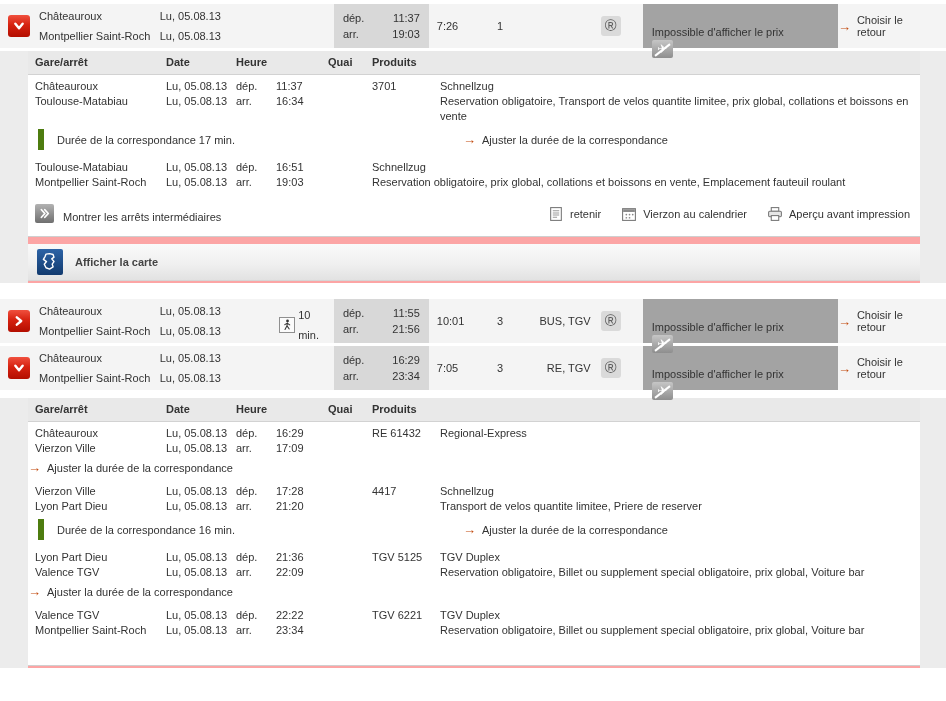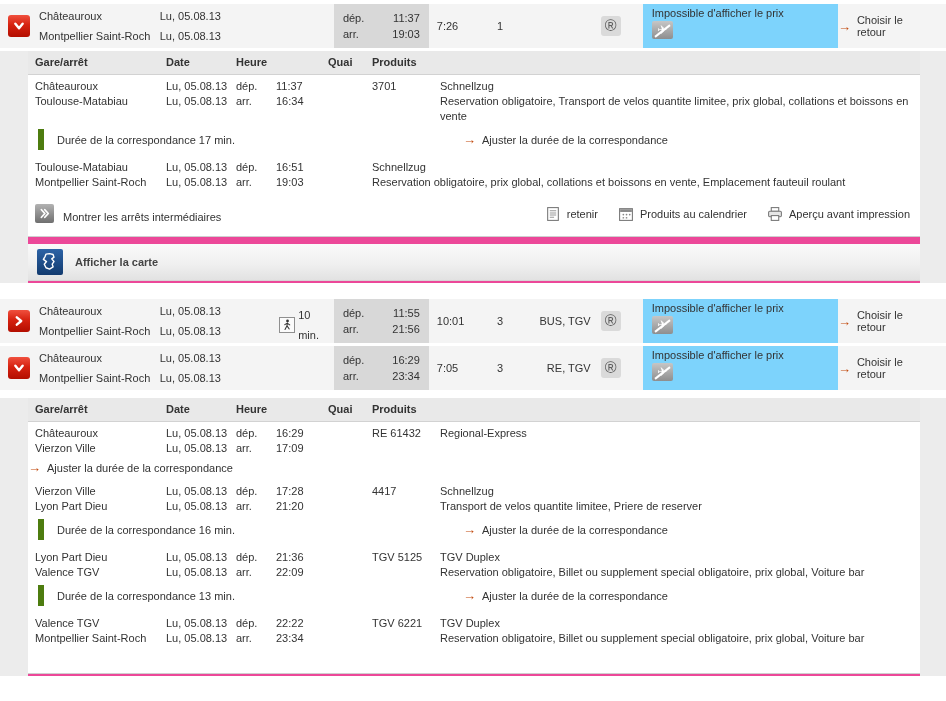--- a/index.html
+++ b/index.html
@@ -21,30 +21,30 @@
   .jc.dates { width:92px; }
   .jc.walk { width:86px; display:flex; align-items:center; gap:3px; align-self:flex-start; padding-top:6px;padding-left:30px; }
   .walkicon { width:16px; height:16px; background:#fbfbfb; border:1px solid #8f8f8f; display:inline-flex; align-items:center; justify-content:center; }
   .timebox { width:97px; align-self:stretch; background:#d8d8d8; display:flex; flex-direction:column; justify-content:center; gap:4px; padding:3px 9px; }
   .trow { display:flex; justify-content:space-between; }
   .jc.dur { width:54px; padding-left:8px; }
   .jc.chg { width:38px; text-align:center; }
   .jc.prods { width:84px; text-align:right; padding-right:10px; }
   .ricon { width:20px; height:20px; flex:0 0 20px; background:#dadada; border-radius:3px; display:flex; align-items:center; justify-content:center; }
   .ricon::before { content:"\00AE"; font-size:16px; color:#5d5d5d; }
-  .pricebox { width:200px; margin-left:22px; align-self:stretch; background:#7dd3fc; padding:3px 9px 3px; }
+  .pricebox { width:200px; margin-left:22px; align-self:stretch; background:#a3a3a3; padding:22px 9px 3px; }
   .planeicon { position:relative; width:21px; height:18px; margin-top:2px; border-radius:2px; display:inline-flex; align-items:center; justify-content:center;
                background:linear-gradient(180deg,#c6c6c6,#8e8e8e); }
   .planeicon::before { content:"\2708"; color:#fff; font-size:12px; line-height:1; }
   .planeicon::after { content:""; position:absolute; left:1px; right:1px; top:50%; height:2px; background:#fff; transform:rotate(-38deg); }
   .choisir { margin-left:auto; padding-right:4px; }
 
   
   .sectionwrap { background:#ececec; padding:0 26px 0 28px; }
-  .sectioninner { background:#ec4899; padding-bottom:2px; }
+  .sectioninner { background:#fca5a5; padding-bottom:2px; }
 
   
   .card { background:#fff; border-bottom:1px solid #cfcfcf; }
   .thead, .leg { display:flex; }
   .thead { background:#e9e9e9; border-bottom:1px solid #d2d2d2; padding:4px 0; font-weight:700; }
   .c { line-height:15px; }
   .c.station { width:138px; padding-left:7px; }
   .c.date    { width:70px; }
   .c.tlabel  { width:40px; }
   .c.ttime   { width:52px; }
@@ -216,21 +216,21 @@
                 <svg width="16" height="16" viewBox="0 0 15 15">
                   <rect x="1.5" y="2.5" width="12" height="11" fill="#fff" stroke="#777"></rect>
                   <rect x="2" y="3" width="11" height="2.6" fill="#8a8a8a"></rect>
                   <circle cx="5" cy="8" r="0.8" fill="#888"></circle>
                   <circle cx="8" cy="8" r="0.8" fill="#888"></circle>
                   <circle cx="11" cy="8" r="0.8" fill="#888"></circle>
                   <circle cx="5" cy="11" r="0.8" fill="#888"></circle>
                   <circle cx="8" cy="11" r="0.8" fill="#888"></circle>
                 </svg>
               </span>
-            <span>Produits au calendrier</span>
+            <span>Vierzon au calendrier</span>
           </a>
           <a class="lnk action">
             <span class="miniicon">
                 <svg width="16" height="16" viewBox="0 0 15 15">
                   <rect x="4" y="1.5" width="7" height="3.5" fill="#fff" stroke="#777"></rect>
                   <rect x="1.5" y="5" width="12" height="5" rx="1" fill="#e6e6e6" stroke="#777"></rect>
                   <rect x="4" y="9" width="7" height="4.5" fill="#fff" stroke="#777"></rect>
                 </svg>
               </span>
             <span>Aperçu avant impression</span>
@@ -441,21 +441,20 @@
           </div>
         <div class="c quai"></div>
         <div class="c prod">TGV 5125</div>
         <div class="c attrs">
             <div>TGV Duplex</div>
             <div>Reservation obligatoire, Billet ou supplement special obligatoire, prix global, Voiture bar</div>
           </div>
       </div>
 
       <div class="conn">
-        <div class="connleft"><span class="conntext">Durée de la correspondance 13 min.</span></div>
         <div class="connright">
           <a class="lnk">
               <span class="oarr"></span>
               <span>Ajuster la durée de la correspondance</span>
             </a>
         </div>
       </div>
 
       <div class="leg">
         <div class="c station">

